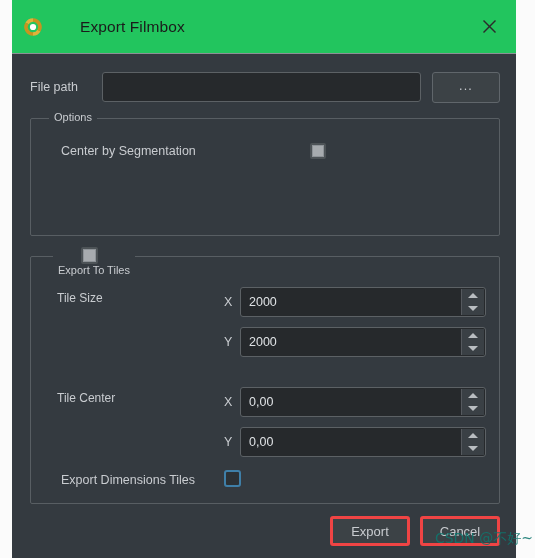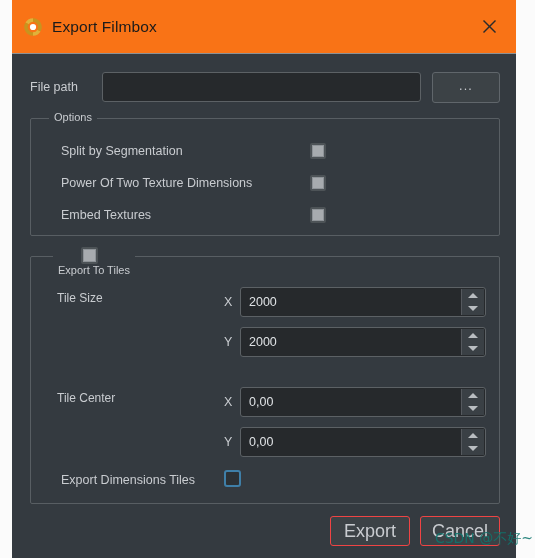--- a/index.html
+++ b/index.html
@@ -22,26 +22,27 @@
     width: 504px;
     height: 558px;
     background: #343a40;
     box-sizing: border-box;
   }
 
   
   #titlebar {
     position: relative;
     height: 54px;
-    background: #f97316;
+    background: #22c55e;
     border-bottom: 1px solid #8c9196;
     box-sizing: border-box;
     display: flex;
     align-items: center;
     padding-left: 10px;
+    gap: 28px;
   }
   #app-icon {
     width: 22px;
     height: 22px;
     flex: 0 0 22px;
     margin-right: 8px;
     display: block;
   }
   #title-text {
     font-size: 15.5px;
@@ -285,24 +286,24 @@
     position: absolute;
     right: 16px;
     bottom: 12px;
     display: flex;
     gap: 10px;
   }
   .dlg-btn {
     width: 80px;
     height: 30px;
     background: #3c4246;
-    border: 1px solid #ef4444;
+    border: 3px solid #ef4444;
     border-radius: 3px;
     color: #c9ccd0;
-    font-size: 18px;
+    font-size: 13px;
     font-family: "Liberation Sans", sans-serif;
     cursor: pointer;
   }
 
   
   #watermark {
     position: absolute;
     right: 2px;
     bottom: 10px;
     font-size: 14px;
@@ -340,33 +341,25 @@
     <div id="filepath-row">
       <span id="filepath-label">File path</span>
       <input id="filepath-input" class="textfield" type="text" value="" style="">
       <button id="browse-btn">...</button>
     </div>
 
     <div id="options-group" class="groupbox">
       <span id="options-title" class="group-title">Options</span>
 
       <div class="opt-row" style="top:23px;">
-        <span class="opt-label">Split by Segmentation</span>
+        <span class="opt-label">Center by Segmentation</span>
         <span class="cb-tri opt-box"></span>
       </div>
 
-      <div class="opt-row" style="top:55px;">
-        <span class="opt-label">Power Of Two Texture Dimensions</span>
-        <span class="cb-tri opt-box"></span>
-      </div>
-
-      <div class="opt-row" style="top:87px;">
-        <span class="opt-label">Embed Textures</span>
-        <span class="cb-tri opt-box"></span>
-      </div>
+
     </div>
 
     <div id="tiles-group" class="groupbox">
       <span id="tiles-title" class="group-title">
         <span class="cb-tri cb-group"></span>
         <span>Export To Tiles</span>
       </span>
 
       <span class="section-label" style="left:26px; top:34px;">Tile Size</span>
 

